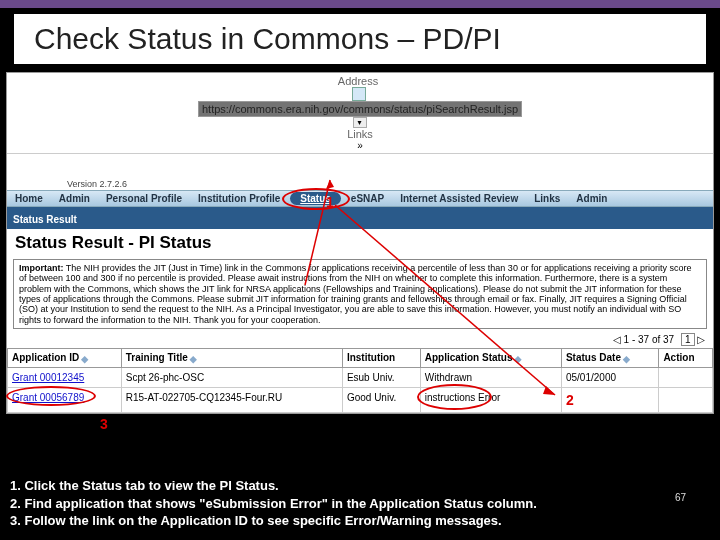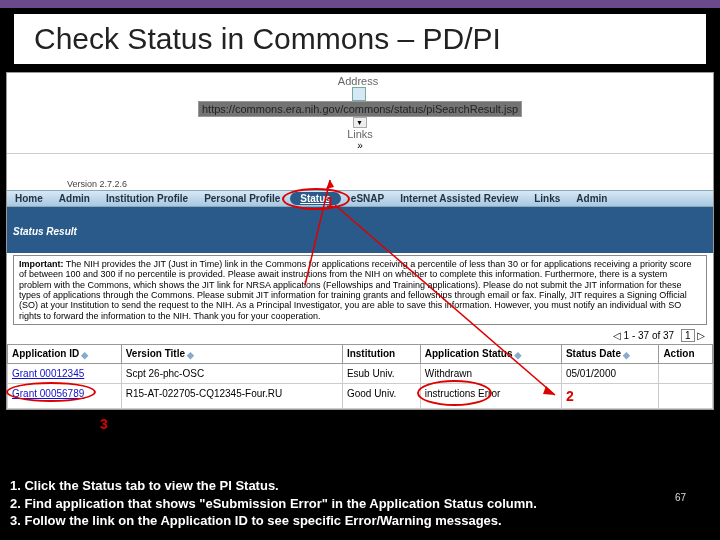--- a/index.html
+++ b/index.html
@@ -12,21 +12,21 @@
   .addr-icon { width: 14px; height: 14px; background: #d4e8f7; border: 1px solid #7a9; margin-right: 3px; display: inline-block; }
   .addr-field { flex: 1; border: 1px solid #999; padding: 1px 3px; color: #222; background: #737373; font-size: 11px; }
   .addr-drop { width: 14px; background: #eee; border: 1px solid #aaa; text-align: center; font-size: 8px; margin-left: -1px; }
   .links-lbl { margin: 0 6px; color: #666; }
   .chevron { font-size: 10px; }
   .version { font-size: 9px; color: #444; padding: 1px 0 1px 60px; background: #fff; margin-top: 24px; }
   .nav-bar { background: linear-gradient(#d7e8f5,#a8c8e0); display: flex; font-size: 10px; font-weight: bold; border-top: 1px solid #8ab; border-bottom: 1px solid #8ab; }
   .nav-item { padding: 2px 8px; color: #234; cursor: pointer; }
   .nav-status { background: #2a5a8a; color: #fff; border-radius: 10px; padding: 1px 10px; margin: 1px 2px; position: relative; text-decoration: underline; }
   .status-circle { position: absolute; border: 2px solid #d00; border-radius: 50%; width: 68px; height: 22px; left: -8px; top: -4px; pointer-events: none; }
-  .sub-nav { background: #2a5a8a; padding: 14px 6px; font-style: italic; }
+  .sub-nav { background: #2a5a8a; padding: 2px 6px; }
   .sub-nav span { color: #fff; font-size: 10px; font-weight: bold; }
   .page-head { padding: 4px 8px; font-size: 17px; font-weight: bold; }
   .callout-1 { position: absolute; color: #d00; font-weight: bold; left: 326px; top: 194px; font-size: 14px; }
   .arrow1 { position: absolute; left: 300px; top: 175px; width: 40px; height: 120px; pointer-events:none; }
   .arrow2 { position: absolute; left: 330px; top: 180px; width: 260px; height: 240px; pointer-events:none; }
   .imp-box { border: 1px solid #888; margin: 2px 6px; padding: 3px 5px; font-size: 9px; line-height: 1.15; }
   .imp-box b { font-weight: bold; }
   .pager { text-align: right; font-size: 10px; padding: 2px 8px; }
   .pager-box { border:1px solid #888; padding:0 3px; display:inline-block; margin-left:4px;}
   table { width: 100%; border-collapse: collapse; font-size: 10px; }
@@ -58,54 +58,55 @@
     <div class="addr-drop">▾</div>
     <span class="links-lbl">Links</span>
     <span class="chevron">»</span>
   </div>
 
   <div class="version">Version 2.7.2.6</div>
 
   <div class="nav-bar">
     <div class="nav-item">Home</div>
     <div class="nav-item">Admin</div>
+    <div class="nav-item">Personal Profile</div>
     <div class="nav-item">Institution Profile</div>
-    <div class="nav-item">Personal Profile</div>
     <div class="nav-status">
       <span>Status</span>
       <div class="status-circle"></div>
     </div>
     <div class="nav-item">eSNAP</div>
     <div class="nav-item">Internet Assisted Review</div>
     <div class="nav-item">Links</div>
     <div class="nav-item">Admin</div>
   </div>
 
   <div class="sub-nav">
     <span>Status Result</span>
   </div>
 
+  <div class="page-head">Status Result - PI Status</div>
 
   <div class="imp-box">
     <b>Important:</b>
     <span>The NIH provides the JIT (Just in Time) link in the Commons for applications receiving a percentile of less than 30 or for applications receiving a priority score of between 100 and 300 if no percentile is provided. Please await instructions from the NIH on whether to complete this information. Furthermore, there is a system problem with the Commons, which shows the JIT link for NRSA applications (Fellowships and Training applications). Please do not submit the JIT information for these types of applications through the Commons. Please submit JIT information for training grants and fellowships through email or fax. Finally, JIT requires a Signing Official (SO) at your Institution to send the request to the NIH. As a Principal Investigator, you are able to save this information. However, you must notify an individual with SO rights to forward the information to the NIH. Thank you for your cooperation.</span>
   </div>
 
   <div class="pager">
     <span>◁</span>
     <span>1 - 37 of 37</span>
     <span class="pager-box">1</span>
     <span>▷</span>
   </div>
 
   <table>
     <thead>
       <tr>
         <th><span>Application ID</span><span class="sort"></span></th>
-        <th><span>Version Title</span><span class="sort"></span></th>
+        <th><span>Training Title</span><span class="sort"></span></th>
         <th><span>Institution</span></th>
         <th><span>Application Status</span><span class="sort"></span></th>
         <th><span>Status Date</span><span class="sort"></span></th>
         <th><span>Action</span></th>
       </tr>
     </thead>
     <tbody>
       <tr>
         <td><span class="link">Grant 00012345</span></td>
         <td>Scpt 26-phc-OSC</td>

